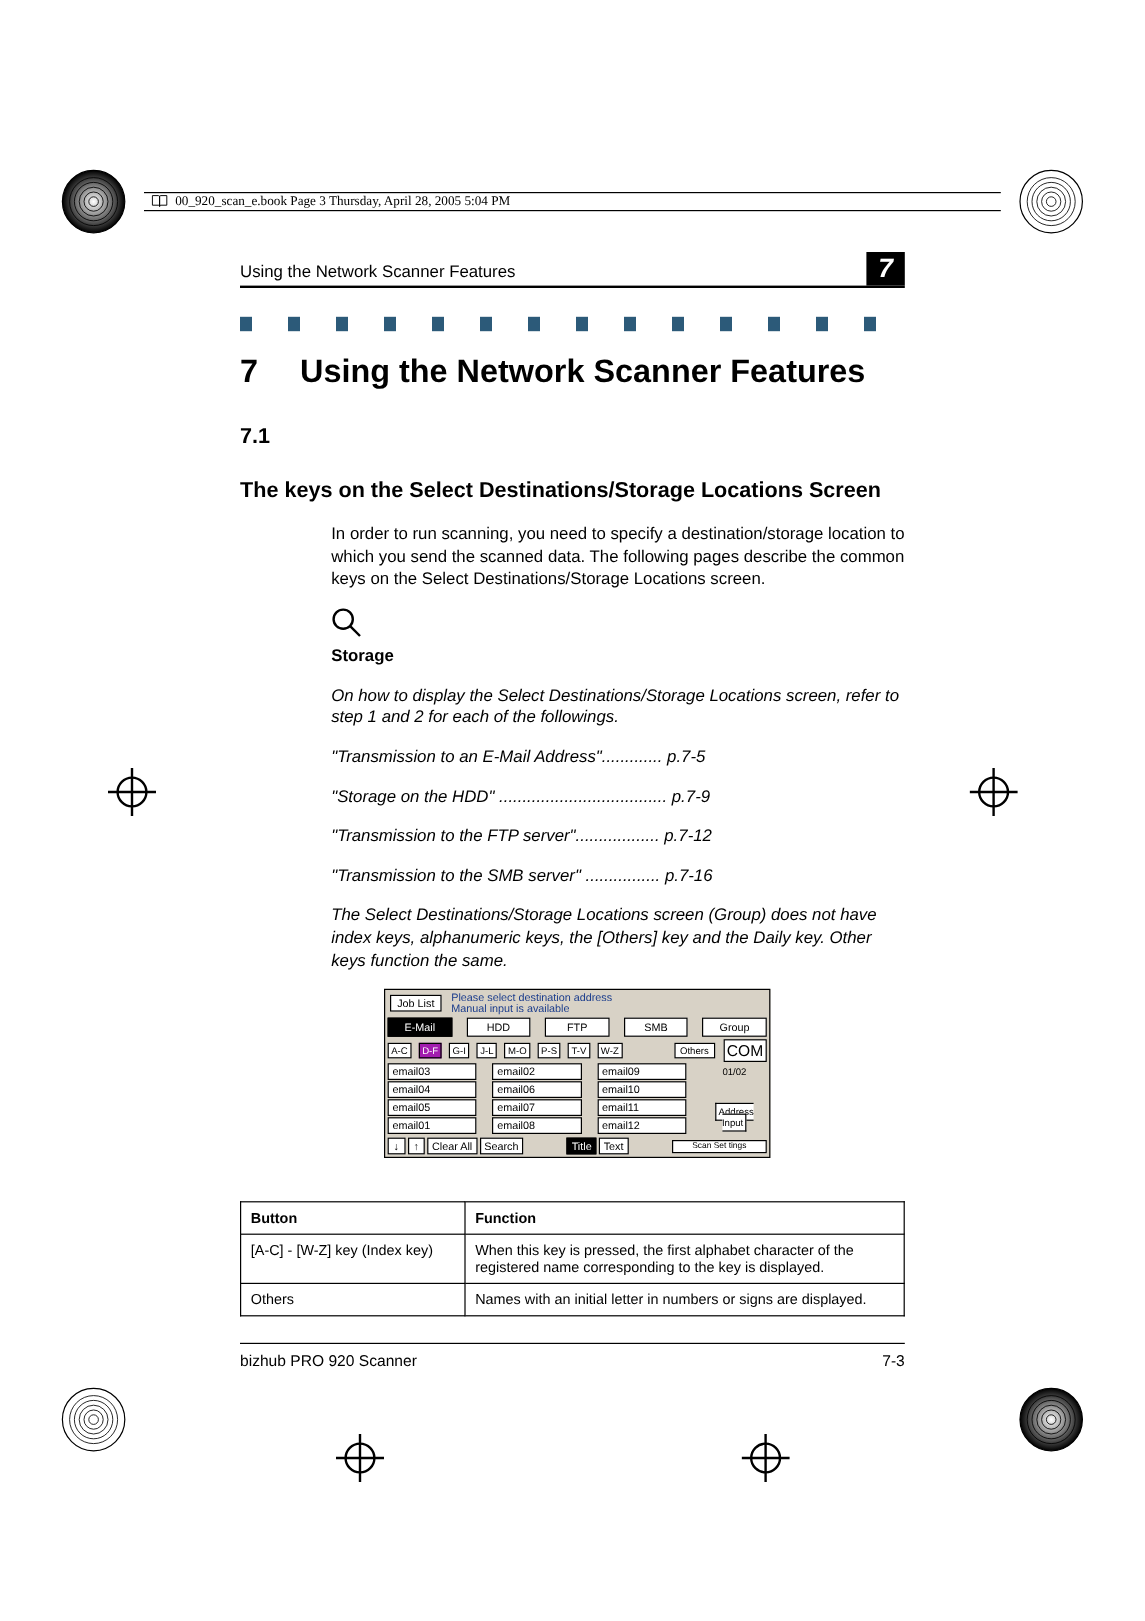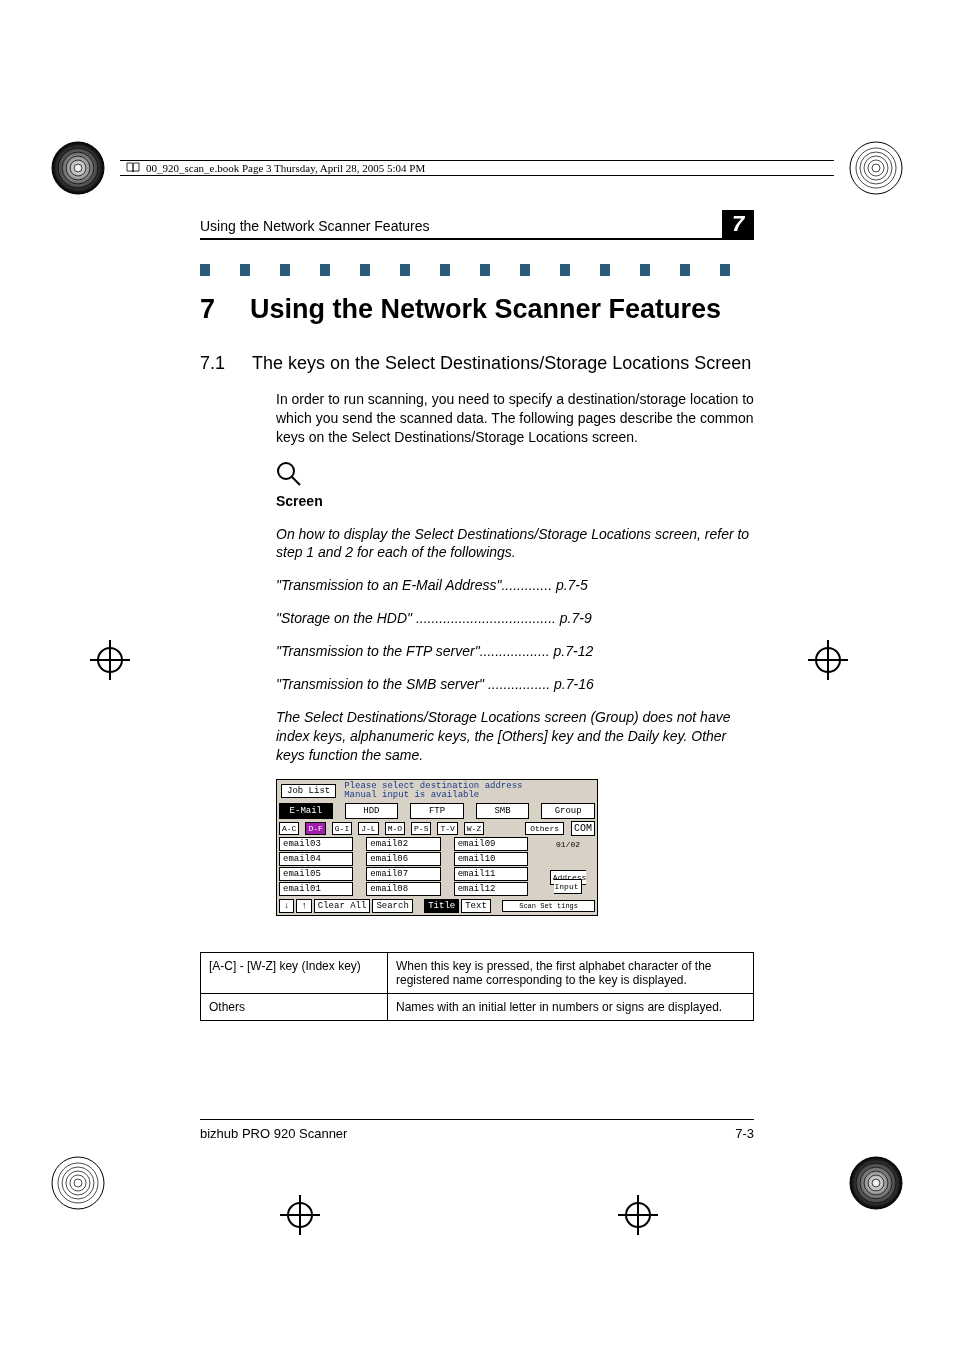--- a/index.html
+++ b/index.html
@@ -86,48 +86,50 @@
     font-size: 27px;
     font-weight: bold;
     display: flex;
     gap: 30px;
   }
   h1.chapter-heading .num { min-width: 20px; }
 
   h2.section-heading {
     margin: 28px 0 0 0;
     font-size: 18px;
-    font-weight: normal;
+    font-weight: bold;
     display: flex;
     gap: 24px;
+    flex-direction: column;
   }
   h2.section-heading .num { min-width: 28px; }
 
   .body {
     margin-left: 76px;
     margin-top: 16px;
   }
   .body p { margin: 0 0 14px 0; line-height: 1.35; }
   .detail-label { font-weight: bold; margin: 6px 0 4px 0; }
   .italic { font-style: italic; }
   .ref-line { font-style: italic; margin: 0 0 10px 0; }
 
   .magnifier {
     margin-top: 6px;
     margin-bottom: 2px;
   }
 
   .panel {
     margin-top: 14px;
     width: 320px;
-    font-family: Liberation Mono, monospace;
+    font-family: Liberation Sans, sans-serif;
     font-size: 9px;
     border: 1px solid #000;
     background: #d8d2c6;
     color: #000;
+    margin-left: 44px;
   }
   .panel .hdr {
     display: flex;
     align-items: center;
     padding: 2px 4px;
     gap: 8px;
   }
   .panel .hdr .job {
     background: #fff;
     border: 1px solid #000;
@@ -159,21 +161,21 @@
   }
   .panel .alpha .k {
     background: #fff;
     border: 1px solid #000;
     padding: 1px 2px;
     font-size: 8px;
   }
   .panel .alpha .k.sel { background: #a21caf; color: #fff; }
   .panel .alpha .flex { flex: 1; }
   .panel .alpha .oth { margin-left: auto; background: #fff; border: 1px solid #000; padding: 1px 4px; font-size: 8px; }
-  .panel .alpha .com { background: #fff; border: 1px solid #000; padding: 1px 2px; font-size: 10px; margin-left: 1px; }
+  .panel .alpha .com { background: #fff; border: 1px solid #000; padding: 1px 2px; font-size: 13px; margin-left: 1px; }
   .panel .grid3 {
     display: grid;
     grid-template-columns: 1fr 1fr 1fr 54px;
     gap: 1px 13px;
     padding: 1px 2px;
     align-items: center;
   }
   .panel .cell {
     background: #fff;
     border: 1px solid #000;
@@ -324,21 +326,21 @@
 
   <div class="body">
     <p>In order to run scanning, you need to specify a destination/storage location to which you send the scanned data. The following pages describe the common keys on the Select Destinations/Storage Locations screen.</p>
 
     <div class="magnifier">
       <svg width="26" height="26">
           <circle cx="10" cy="10" r="8" fill="none" stroke="#000" stroke-width="2"></circle>
           <line x1="16" y1="16" x2="24" y2="24" stroke="#000" stroke-width="2"></line>
         </svg>
     </div>
-    <p class="detail-label">Screen</p>
+    <p class="detail-label">Storage</p>
     <p class="italic">On how to display the Select Destinations/Storage Locations screen, refer to step 1 and 2 for each of the followings.</p>
     <p class="ref-line">"Transmission to an E-Mail Address"............. p.7-5</p>
     <p class="ref-line">"Storage on the HDD" .................................... p.7-9</p>
     <p class="ref-line">"Transmission to the FTP server".................. p.7-12</p>
     <p class="ref-line">"Transmission to the SMB server" ................ p.7-16</p>
     <p class="italic">The Select Destinations/Storage Locations screen (Group) does not have index keys, alphanumeric keys, the [Others] key and the Daily key. Other keys function the same.</p>
 
     <div class="panel">
       <div class="hdr">
         <span class="job">Job List</span>
@@ -395,20 +397,24 @@
         <span class="b sel">Title</span>
         <span class="b">Text</span>
         <span class="sp"></span>
         <span class="b ss">Scan Set tings</span>
       </div>
     </div>
   </div>
 
   <table class="keytable">
     <tbody>
+        <tr>
+      <th class="bcol">Button</th>
+      <th>Function</th>
+    </tr>
     <tr>
       <td class="bcol">[A-C] - [W-Z] key (Index key)</td>
       <td>When this key is pressed, the first alphabet character of the registered name corresponding to the key is displayed.</td>
     </tr>
     <tr>
       <td class="bcol">Others</td>
       <td>Names with an initial letter in numbers or signs are displayed.</td>
     </tr>
   </tbody>
     </table>

